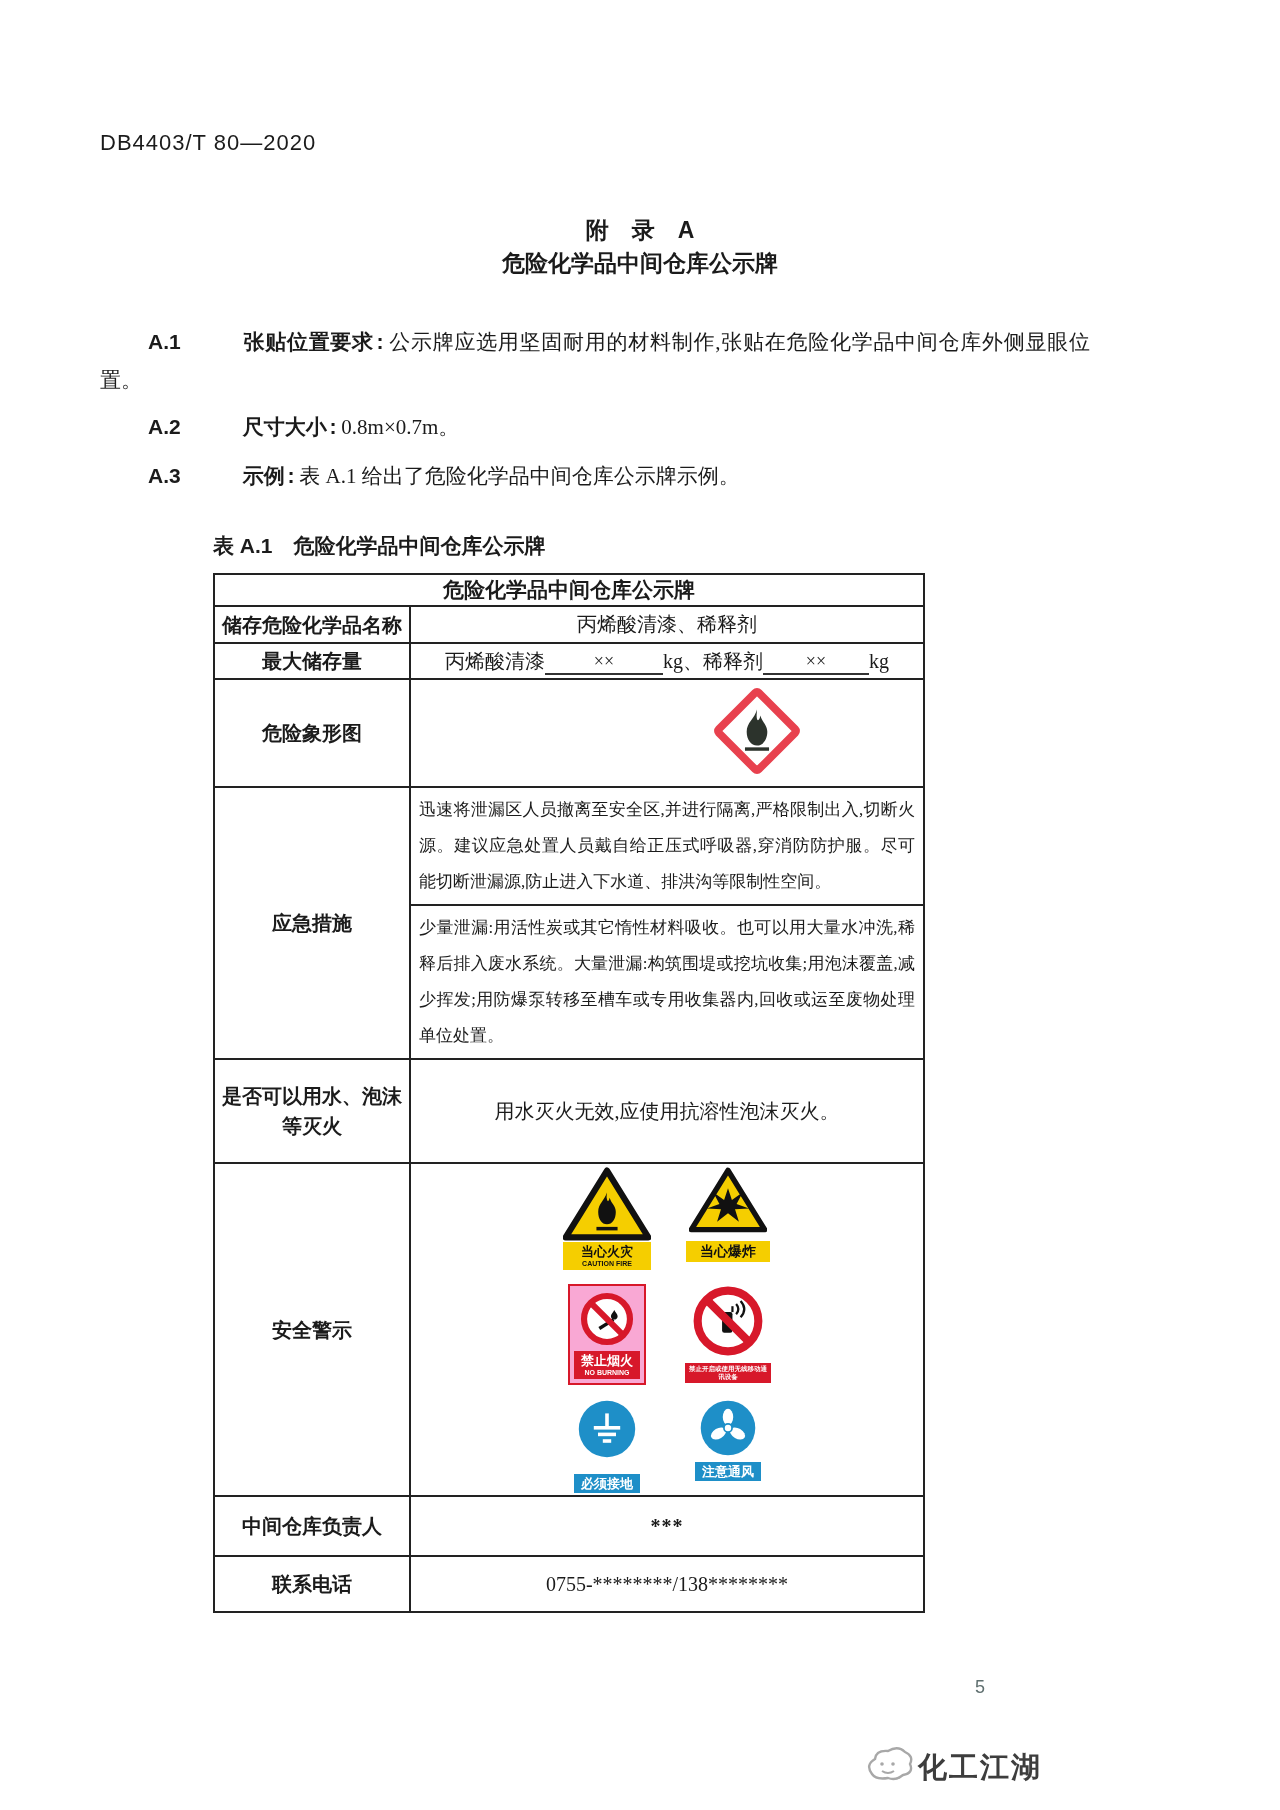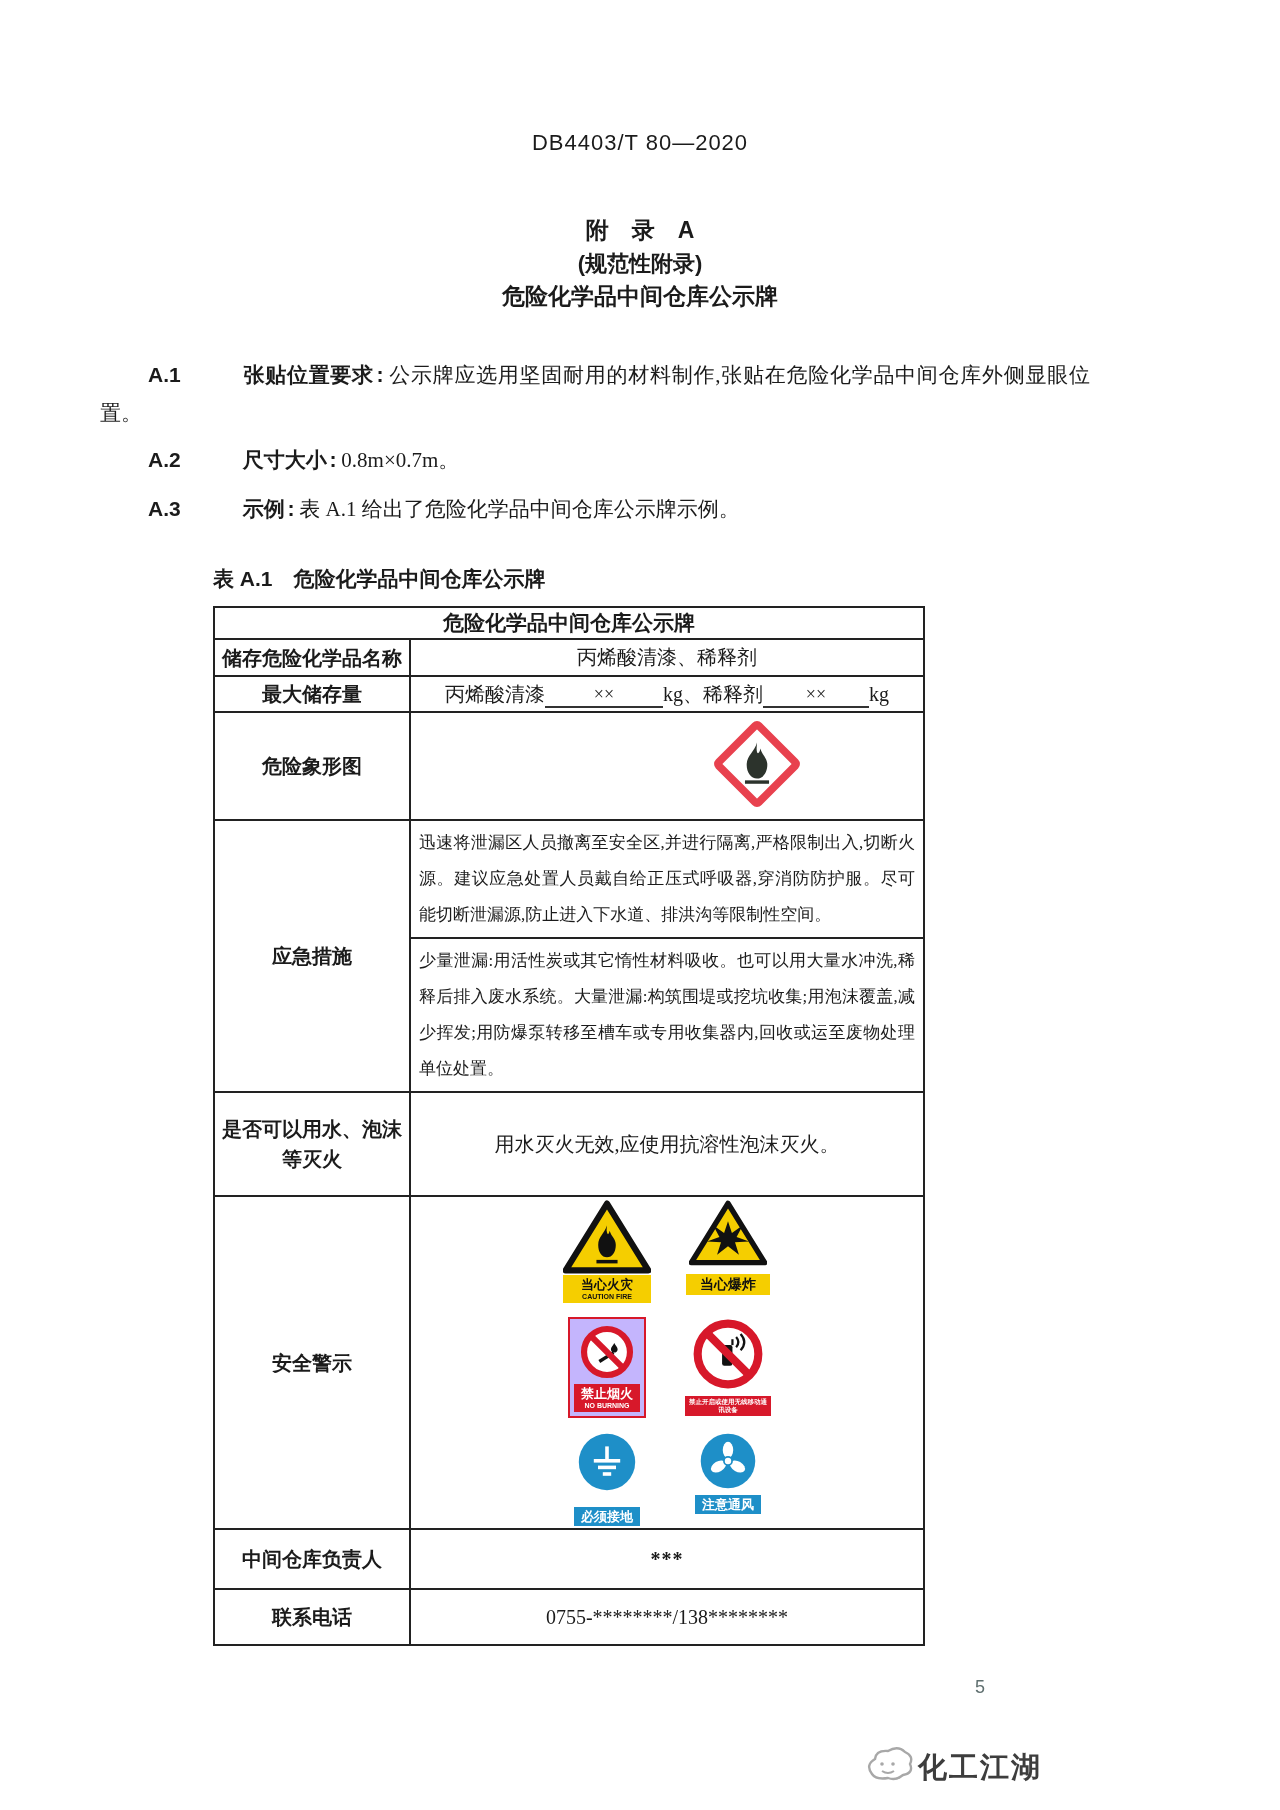--- a/index.html
+++ b/index.html
@@ -7,21 +7,21 @@
     position:relative;
     width:1280px;height:1810px;
     background:#ffffff;
     box-sizing:border-box;
     padding:130px 100px 0 100px;
     font-family:"Liberation Serif", serif;
     color:#1b1b1b;
     overflow:hidden;
   }
   .doc-header{
-    text-align:center;
+    text-align:left;
     font-family:"Liberation Sans", sans-serif;
     font-size:22px;
     letter-spacing:1px;
     color:#1b1b1b;
   }
   .title-block{margin-top:58px;text-align:center;font-family:"Liberation Sans", sans-serif;font-weight:bold;}
   .title-line1{font-size:23px;line-height:33px;}
   .title-line2{font-size:22px;line-height:33px;}
   .title-line3{font-size:23px;line-height:33px;}
   .clauses{margin-top:44px;font-size:21px;}
@@ -55,21 +55,21 @@
   }
   .sign{display:flex;flex-direction:column;align-items:center;}
   .band{box-sizing:border-box;text-align:center;font-family:"Liberation Sans", sans-serif;font-weight:bold;}
   .band-yellow{background:#f5ce00;color:#111;width:100%;padding:2px 2px;}
   .band-red{background:#d7182a;color:#fff;width:100%;padding:2px 2px;}
   .band-blue{background:#1e8fc8;color:#fff;width:100%;padding:2px 2px;}
   .band-main{font-size:13px;line-height:15px;}
   .band-main-lg{font-size:14px;line-height:17px;}
   .band-sub{font-size:7px;line-height:9px;}
   .band-tiny{font-size:6.5px;line-height:8px;}
-  .framed-red{border:2px solid #d7182a;background:#c4b5fd;padding:5px 4px 4px 4px;display:flex;flex-direction:column;align-items:center;width:66px;}
+  .framed-red{border:2px solid #d7182a;background:#f9a8d4;padding:5px 4px 4px 4px;display:flex;flex-direction:column;align-items:center;width:66px;}
   .mono-stars{letter-spacing:1px;font-weight:bold;}
   .page-num{
     position:absolute;right:295px;bottom:112px;
     font-family:"Liberation Sans", sans-serif;font-size:18px;color:#5f6f6f;
   }
   .watermark{
     position:absolute;right:238px;bottom:22px;
     display:flex;align-items:flex-end;gap:4px;
   }
   .watermark-text{
@@ -79,21 +79,20 @@
 </style>
 </head>
 <body>
 
 <div class="page">
 
   <div class="doc-header">DB4403/T 80—2020</div>
 
   <div class="title-block">
     <div class="title-line1">附　录　A</div>
-    <div class="title-line2">(规范性附录)</div>
     <div class="title-line3">危险化学品中间仓库公示牌</div>
   </div>
 
   <div class="clauses">
     <p class="clause"><span class="clause-num">A.1</span><span class="clause-label">张贴位置要求:</span><span>公示牌应选用坚固耐用的材料制作,张贴在危险化学品中间仓库外侧显眼位置。</span></p>
     <p class="clause"><span class="clause-num">A.2</span><span class="clause-label">尺寸大小:</span><span>0.8m×0.7m。</span></p>
     <p class="clause"><span class="clause-num">A.3</span><span class="clause-label">示例:</span><span>表 A.1 给出了危险化学品中间仓库公示牌示例。</span></p>
   </div>
 
   <div class="table-caption">表 A.1　危险化学品中间仓库公示牌</div>

